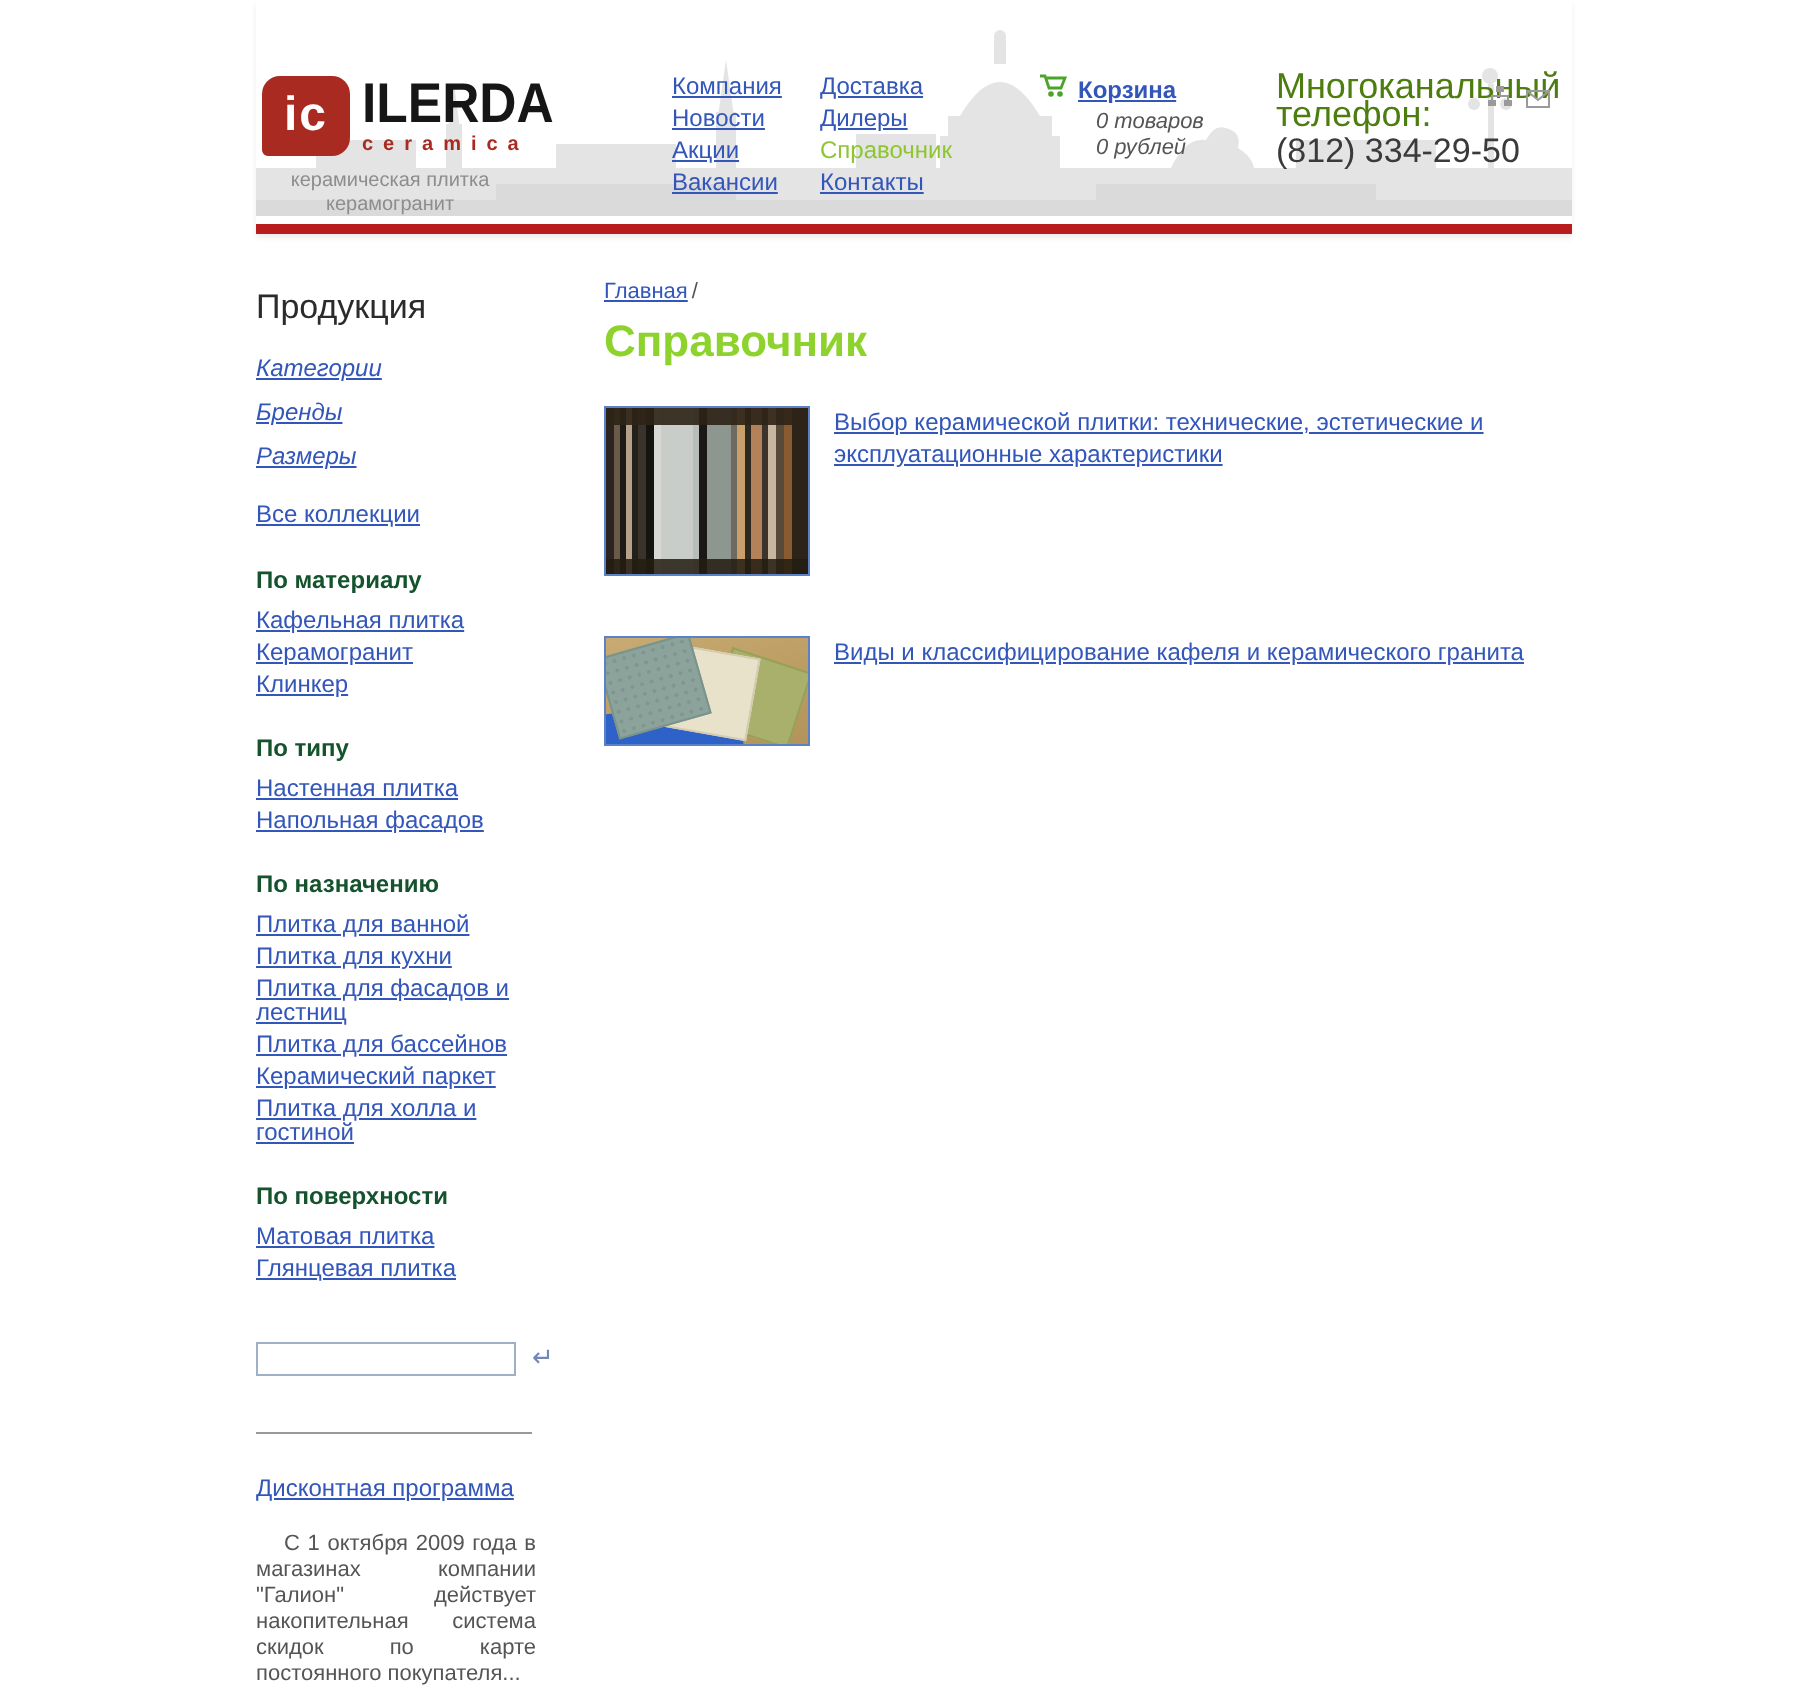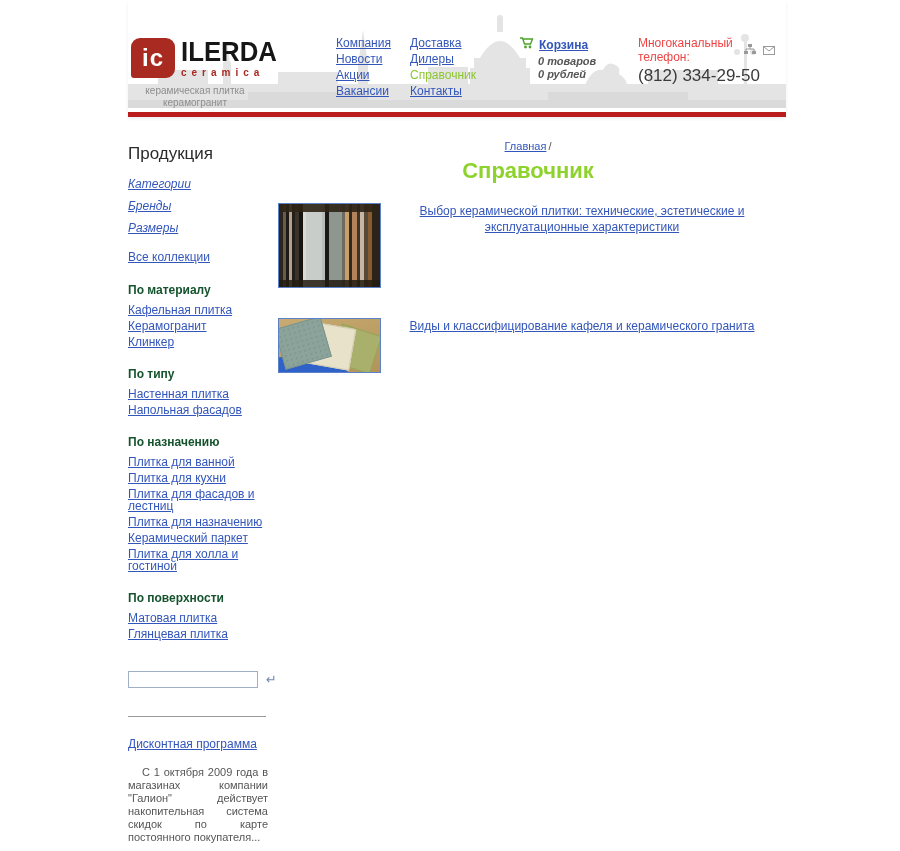--- a/index.html
+++ b/index.html
@@ -37,24 +37,24 @@
   .nav-col1 { left:208px; }
   .nav-col2 { left:282px; }
   .nav-col a { display:block; margin-bottom:4px; line-height:12px; }
   a.lnk { color:#3356bb; text-decoration:underline; cursor:pointer; }
   a.nav-active { color:#8dc62f; text-decoration:none; cursor:default; }
 
   .cart-block { position:absolute; left:392px; top:37px; font-size:12px; }
   .cart-line { display:flex; align-items:center; }
   .cart-icon { margin-right:5px; display:inline-block; }
   .cart-link { font-weight:bold; }
-  .cart-meta { font-style:italic; color:#555; font-size:11px; margin-top:3px; line-height:13px; margin-left:18px;font-weight:bold; }
+  .cart-meta { font-style:italic; color:#555; font-size:11px; margin-top:3px; line-height:13px; margin-left:28px; }
 
   .phone-block { position:absolute; left:510px; top:36px; }
-  .phone-caption { font-size:12px; color:#ef4444; line-height:14px; }
+  .phone-caption { font-size:18px; color:#4d7c0f; line-height:14px; }
   .phone-number { font-size:17px; color:#3a3a3a; margin-top:2px; }
 
   .util-icons { position:absolute; left:616px; top:41px; display:flex; gap:7px; }
   .util-icons span { display:inline-block; }
 
   
   .sidebar { position:absolute; left:128px; top:144px; width:145px; font-size:12px; }
   .sb-title { font-size:17px; color:#2b2b2b; font-weight:normal; margin-bottom:13px; }
   .sb-ital a { display:block; font-style:italic; margin-bottom:8px; }
   .sb-all { display:block; margin-top:15px; }
@@ -71,21 +71,21 @@
     display:block; margin-top:5px; font-size:15px; line-height:19px;
     color:#333; text-decoration:underline; width:110px;
   }
   .promo-link1 { display:block; margin-top:20px; }
   .promo-text {
     margin-top:15px; width:140px; font-size:11px; line-height:13px;
     color:#555; text-align:justify; text-indent:14px;
   }
 
   
-  .main { position:absolute; left:278px; top:140px; width:500px;text-align:center; }
+  .main { position:absolute; left:302px; top:140px; width:500px; }
   .breadcrumb { font-size:11px; }
   .breadcrumb .sep { color:#555; margin-left:2px; }
   .page-heading { font-size:22px; font-weight:bold; color:#8dd22d; margin-top:6px; }
   .article { display:flex; margin-top:19px; }
   .article + .article { margin-top:30px; }
   .thumb { width:103px; border:1px solid #5b82c8; flex:none; position:relative; overflow:hidden; cursor:pointer; }
   .thumb1 {
     height:85px;
     background:
       linear-gradient(0deg, rgba(35,28,16,.85) 0 9%, rgba(35,28,16,0) 9%),
@@ -243,21 +243,21 @@
     <div class="sb-links">
       <a class="lnk">Настенная плитка</a>
       <a class="lnk">Напольная фасадов</a>
     </div>
 
     <div class="sb-sec-title">По назначению</div>
     <div class="sb-links">
       <a class="lnk">Плитка для ванной</a>
       <a class="lnk">Плитка для кухни</a>
       <a class="lnk">Плитка для фасадов и лестниц</a>
-      <a class="lnk">Плитка для назначению</a>
+      <a class="lnk">Плитка для бассейнов</a>
       <a class="lnk">Керамический паркет</a>
       <a class="lnk">Плитка для холла и гостиной</a>
     </div>
 
     <div class="sb-sec-title">По поверхности</div>
     <div class="sb-links">
       <a class="lnk">Матовая плитка</a>
       <a class="lnk">Глянцевая плитка</a>
     </div>
 

